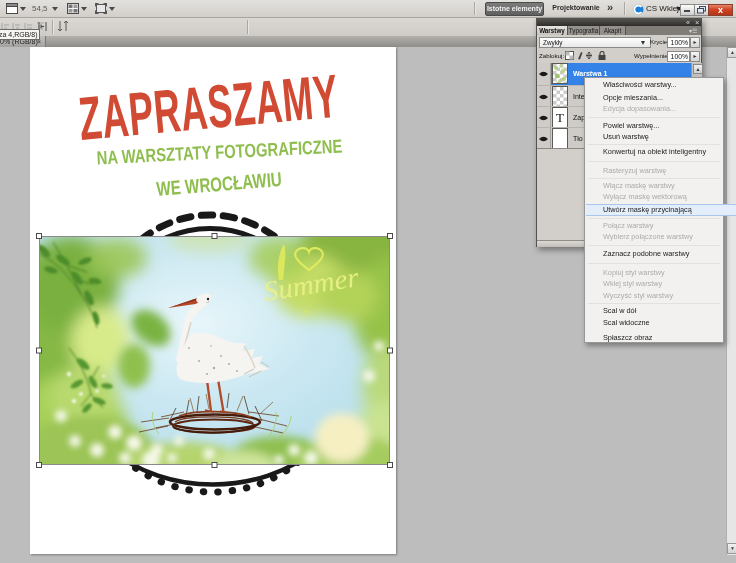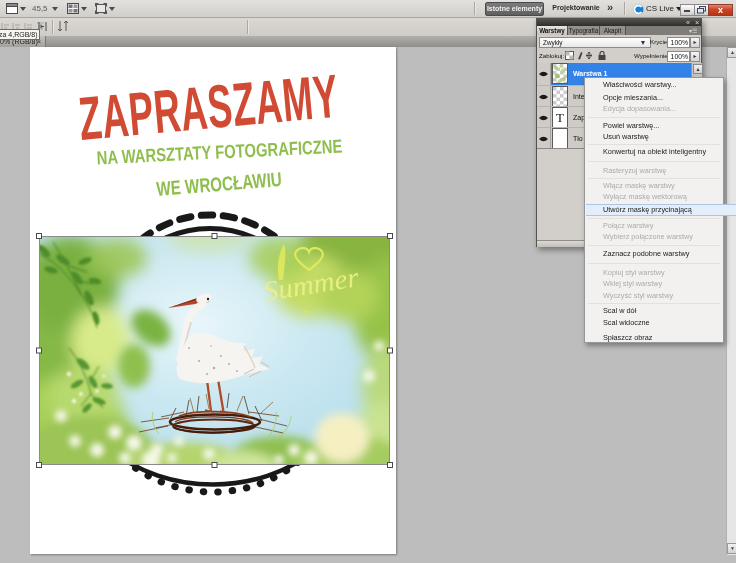--- a/index.html
+++ b/index.html
@@ -58,21 +58,21 @@
   .llabel{position:absolute;left:36px;top:7px;font-size:7px;color:#111;white-space:nowrap;}
 </style>
 </head>
 <body>
 <div class="abs" id="appbar">
   <svg class="abicon" style="left:6px" width="12" height="11" viewBox="0 0 12 11">
     <rect x="0.5" y="0.5" width="11" height="10" fill="#fdfdfd" stroke="#4a4a4a"></rect>
     <rect x="0.5" y="0.5" width="11" height="3" fill="#8a8a8a" stroke="#4a4a4a"></rect>
   </svg>
   <div class="caret" style="left:20px"></div>
-  <span id="zoomtxt">45,5</span>
+  <span id="zoomtxt">54,5</span>
   <div class="caret" style="left:52px"></div>
   <svg class="abicon" style="left:67px" width="12" height="11" viewBox="0 0 12 11">
     <rect x="0.5" y="0.5" width="11" height="10" fill="#f5f5f5" stroke="#4a4a4a"></rect>
     <rect x="1.5" y="1.5" width="4" height="3.5" fill="#777"></rect>
       <rect x="6.5" y="1.5" width="4" height="3.5" fill="#999"></rect>
     <rect x="1.5" y="6" width="4" height="3.5" fill="#999"></rect>
       <rect x="6.5" y="6" width="4" height="3.5" fill="#777"></rect>
   </svg>
   <div class="caret" style="left:81px"></div>
   <svg class="abicon" style="left:95px" width="12" height="11" viewBox="0 0 12 11">
@@ -82,21 +82,21 @@
   <div class="caret" style="left:109px"></div>
   <div class="vsep" style="left:474px"></div>
   <div class="wsbtn" id="wsb1">Istotne elementy</div>
   <div class="wsbtn" id="wsb2">Projektowanie</div>
   <div id="chev" style="font-size:11px;font-weight:bold;top:1px;">»</div>
   <div class="vsep" style="left:624px"></div>
   <svg class="abicon" style="left:633px;top:3.5px" width="11" height="11" viewBox="0 0 11 11">
     <circle cx="5.5" cy="5.5" r="5" fill="#1c7fd6"></circle>
     <path d="M8.5,3 A4 4 0 1 0 8.5,8" fill="none" stroke="#fff" stroke-width="1.8"></path>
   </svg>
-  <span style="position:absolute;left:646px;top:4px;font-size:8px;color:#1a1a1a;">CS Live</span>
+  <span style="position:absolute;left:646px;top:4px;font-size:8px;color:#1a1a1a;">CS Wklej</span>
   <div class="caret" style="left:676px;border-top-color:#222;"></div>
   <div class="winbtn" style="left:680px;width:13px;">
      <div style="position:absolute;left:3px;top:5px;width:6px;height:2px;background:#444;"></div>
   </div>
   <div class="winbtn" style="left:694px;width:13px;">
      <svg style="position:absolute;left:2px;top:1px" width="9" height="8" viewBox="0 0 9 8">
        <rect x="2.5" y="0.5" width="6" height="4.5" fill="#dce8f4" stroke="#445"></rect>
        <rect x="0.5" y="2.5" width="6" height="4.5" fill="#dce8f4" stroke="#445"></rect>
      </svg>
   </div>

